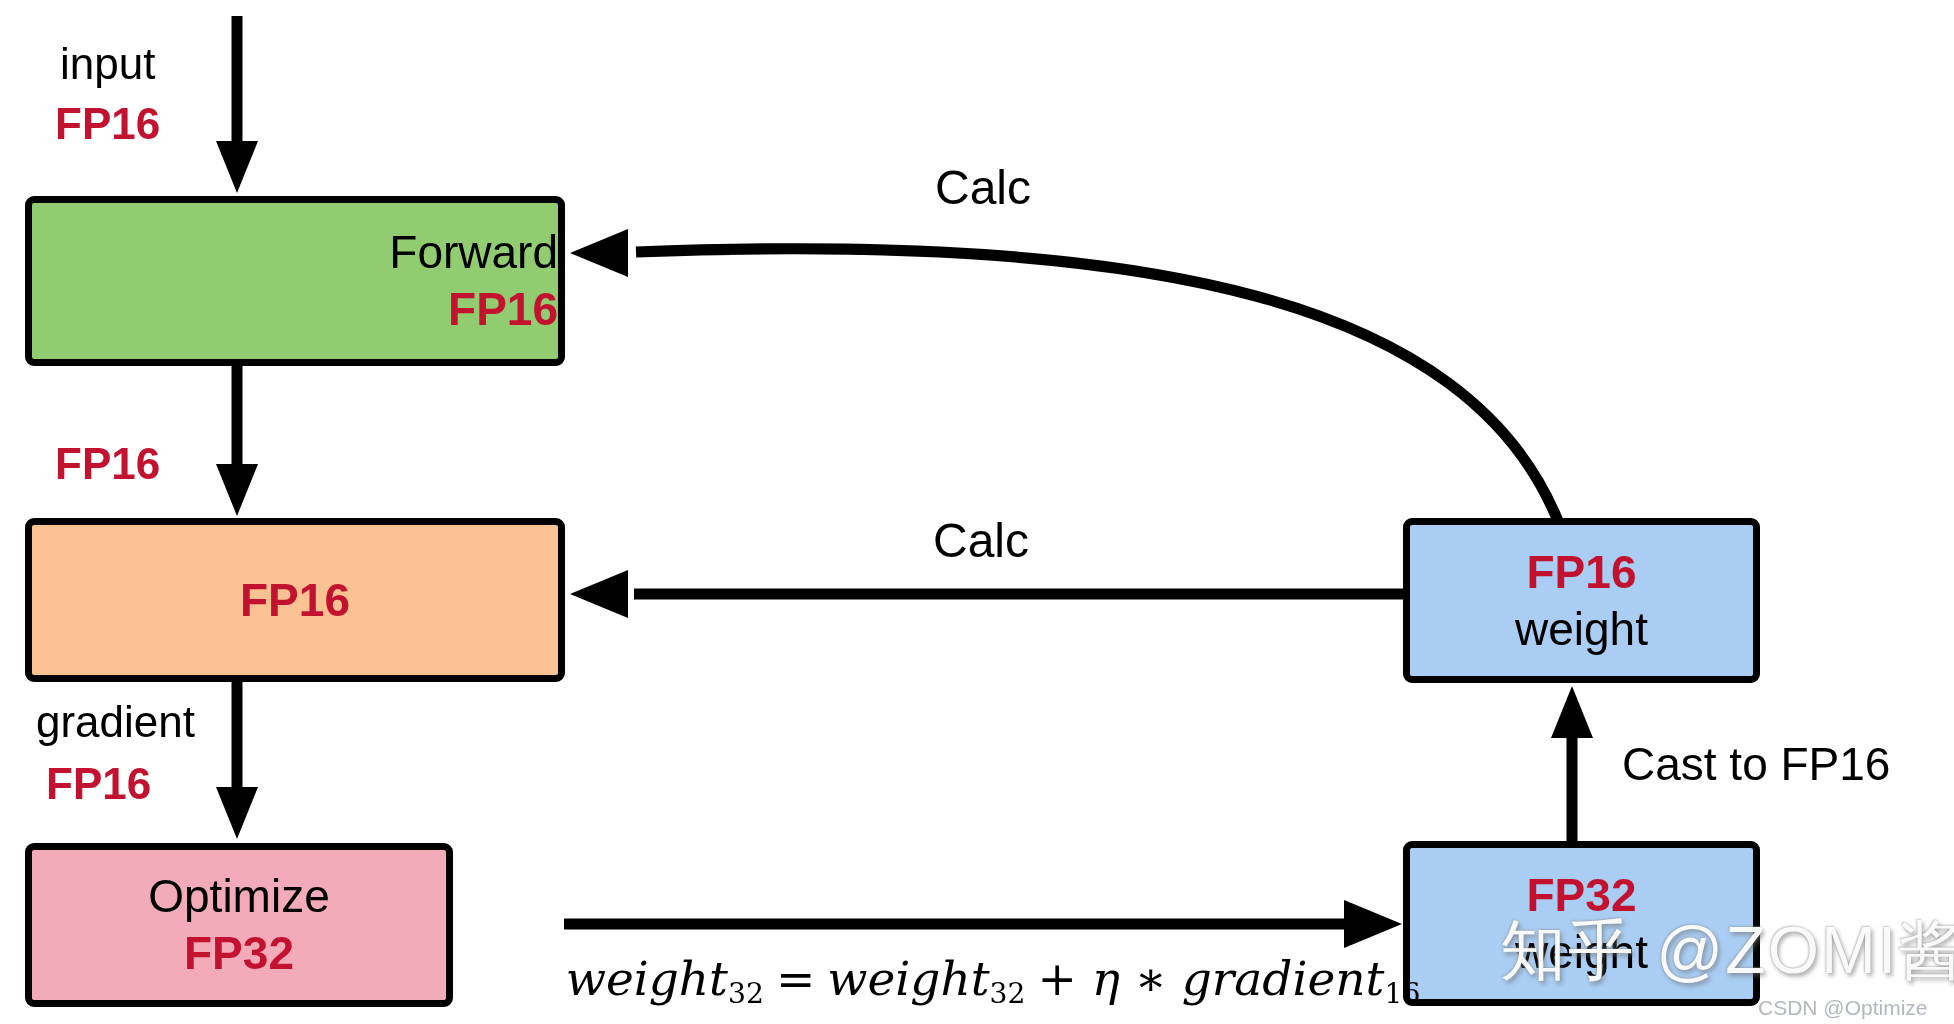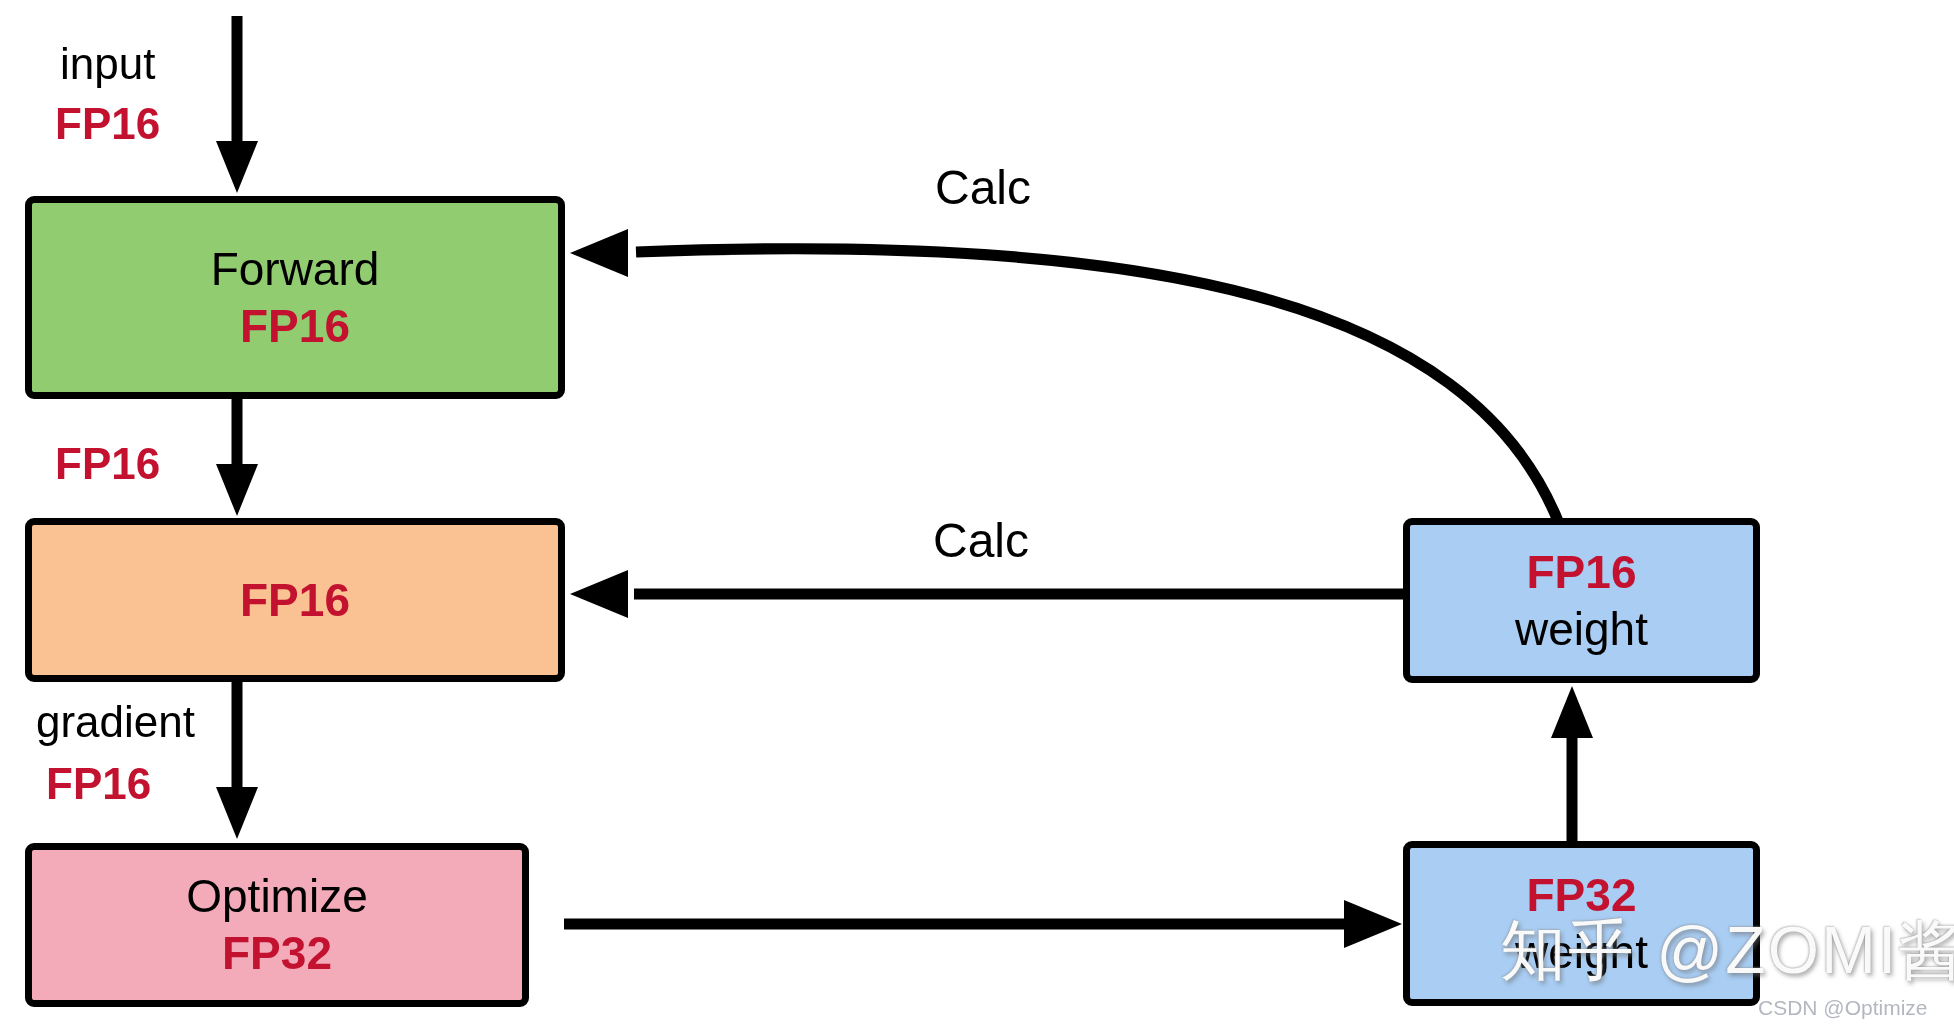--- a/index.html
+++ b/index.html
@@ -14,23 +14,23 @@
   .stage{
     position:relative;width:1954px;height:1024px;background:#fff;overflow:hidden;
     font-family:"Liberation Sans",sans-serif;
   }
   .arrows{position:absolute;left:0;top:0;width:1954px;height:1024px;z-index:1;}
   .box{
     position:absolute;box-sizing:border-box;border:7px solid #000;border-radius:9px;
     display:flex;flex-direction:column;align-items:center;justify-content:center;
     gap:6px;z-index:2;
   }
-  .box-forward{left:25px;top:196px;width:540px;height:203px;background:var(--forward-fill);}
+  .box-forward{left:25px;top:196px;width:540px;height:170px;background:var(--forward-fill);align-items:flex-end;}
   .box-backword{left:25px;top:518px;width:540px;height:164px;background:var(--backword-fill);}
-  .box-optimize{left:25px;top:843px;width:504px;height:164px;background:var(--optimize-fill);}
+  .box-optimize{left:25px;top:843px;width:428px;height:164px;background:var(--optimize-fill);}
   .box-fp16w{left:1403px;top:518px;width:357px;height:165px;background:var(--weight-fill);}
   .box-fp32w{left:1403px;top:841px;width:357px;height:165px;background:var(--weight-fill);}
   .box-title{font-size:46px;line-height:1.1;color:#000;}
   .box-sub{font-size:46px;line-height:1.1;font-weight:bold;color:var(--precision-red);}
   .side-label{position:absolute;font-size:44px;line-height:1.0;color:#000;z-index:2;white-space:nowrap;}
   .side-label.red{color:var(--precision-red);font-weight:bold;}
   .lbl-input{left:60px;top:42px;}
   .lbl-input-prec{left:55px;top:102px;}
   .lbl-mid-prec{left:55px;top:442px;}
   .lbl-gradient{left:36px;top:700px;}
@@ -117,18 +117,20 @@
   </div>
 
   <div class="side-label lbl-input">input</div>
   <div class="side-label red lbl-input-prec">FP16</div>
   <div class="side-label red lbl-mid-prec">FP16</div>
   <div class="side-label lbl-gradient">gradient</div>
   <div class="side-label red lbl-gradient-prec">FP16</div>
 
   <div class="flow-label lbl-calc-top">Calc</div>
   <div class="flow-label lbl-calc-mid">Calc</div>
+  <div class="flow-label lbl-cast">Cast to FP16</div>
 
+  <div class="formula"><span class="f-var">weight</span><sub>32</sub><span class="f-eq">=</span><span class="f-var">weight</span><sub>32</sub><span class="f-op">+ η ∗ gradient</span><sub>16</sub></div>
 
   <div class="wm-zhihu">知乎 @ZOMI酱</div>
   <div class="wm-csdn">CSDN @Optimize</div>
 
 </div>
 
 </body></html>

